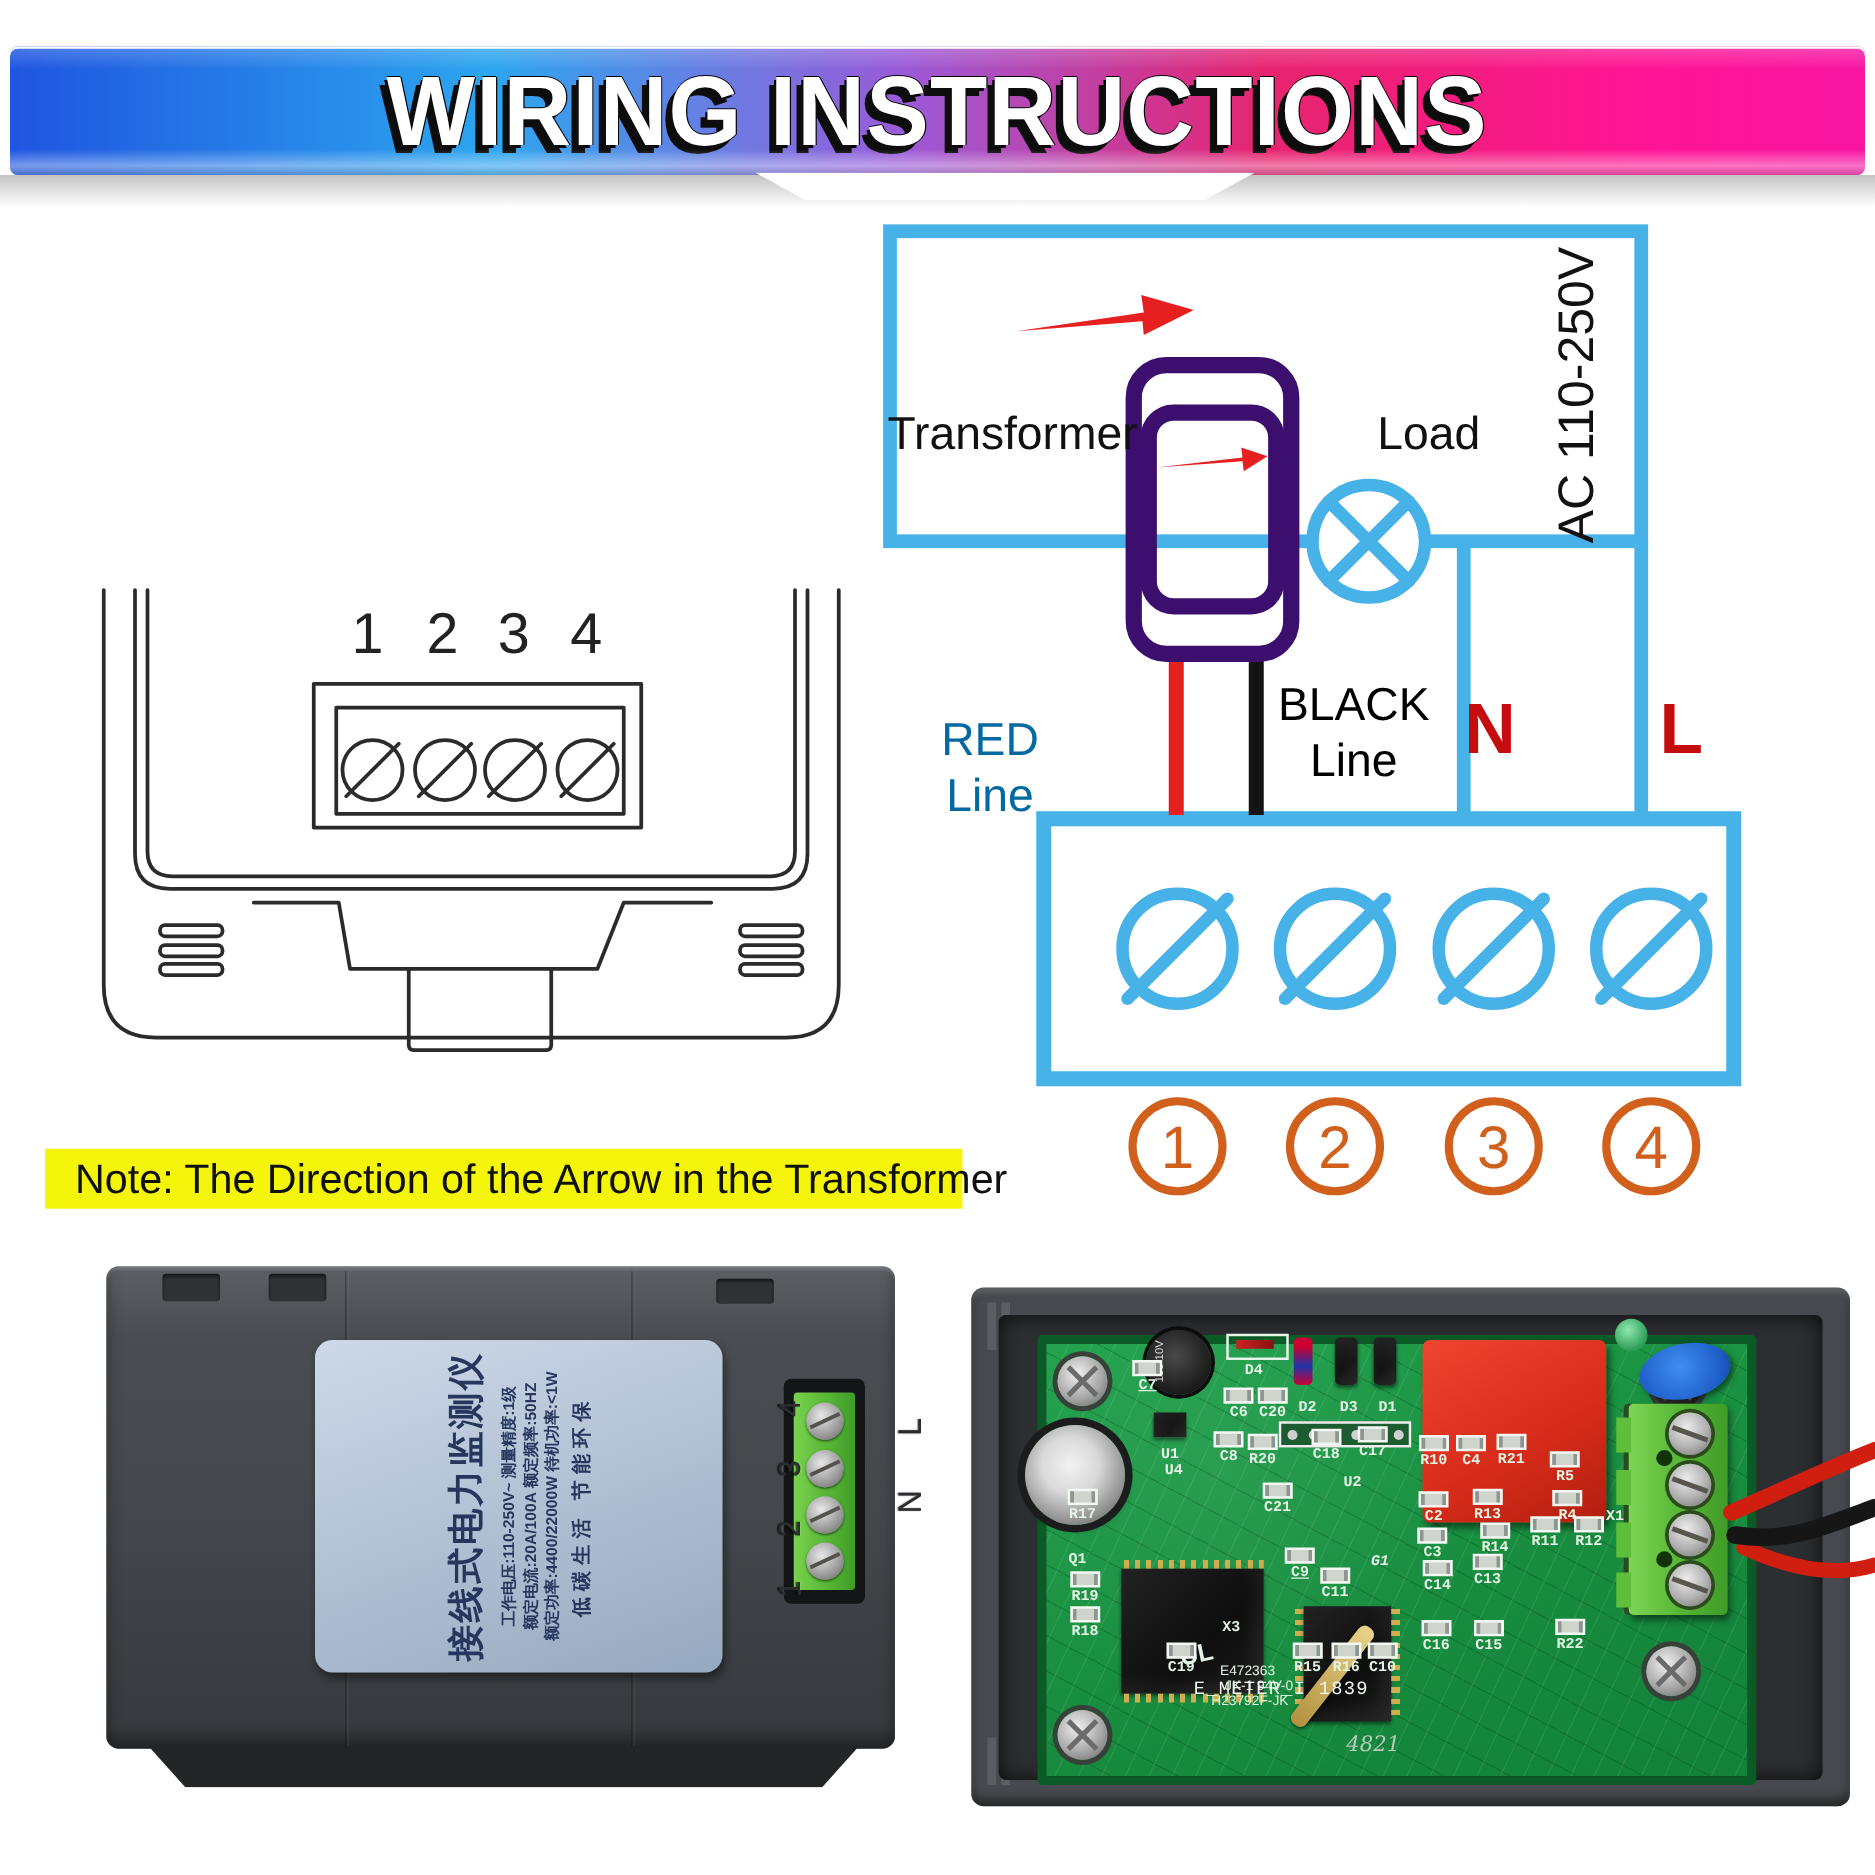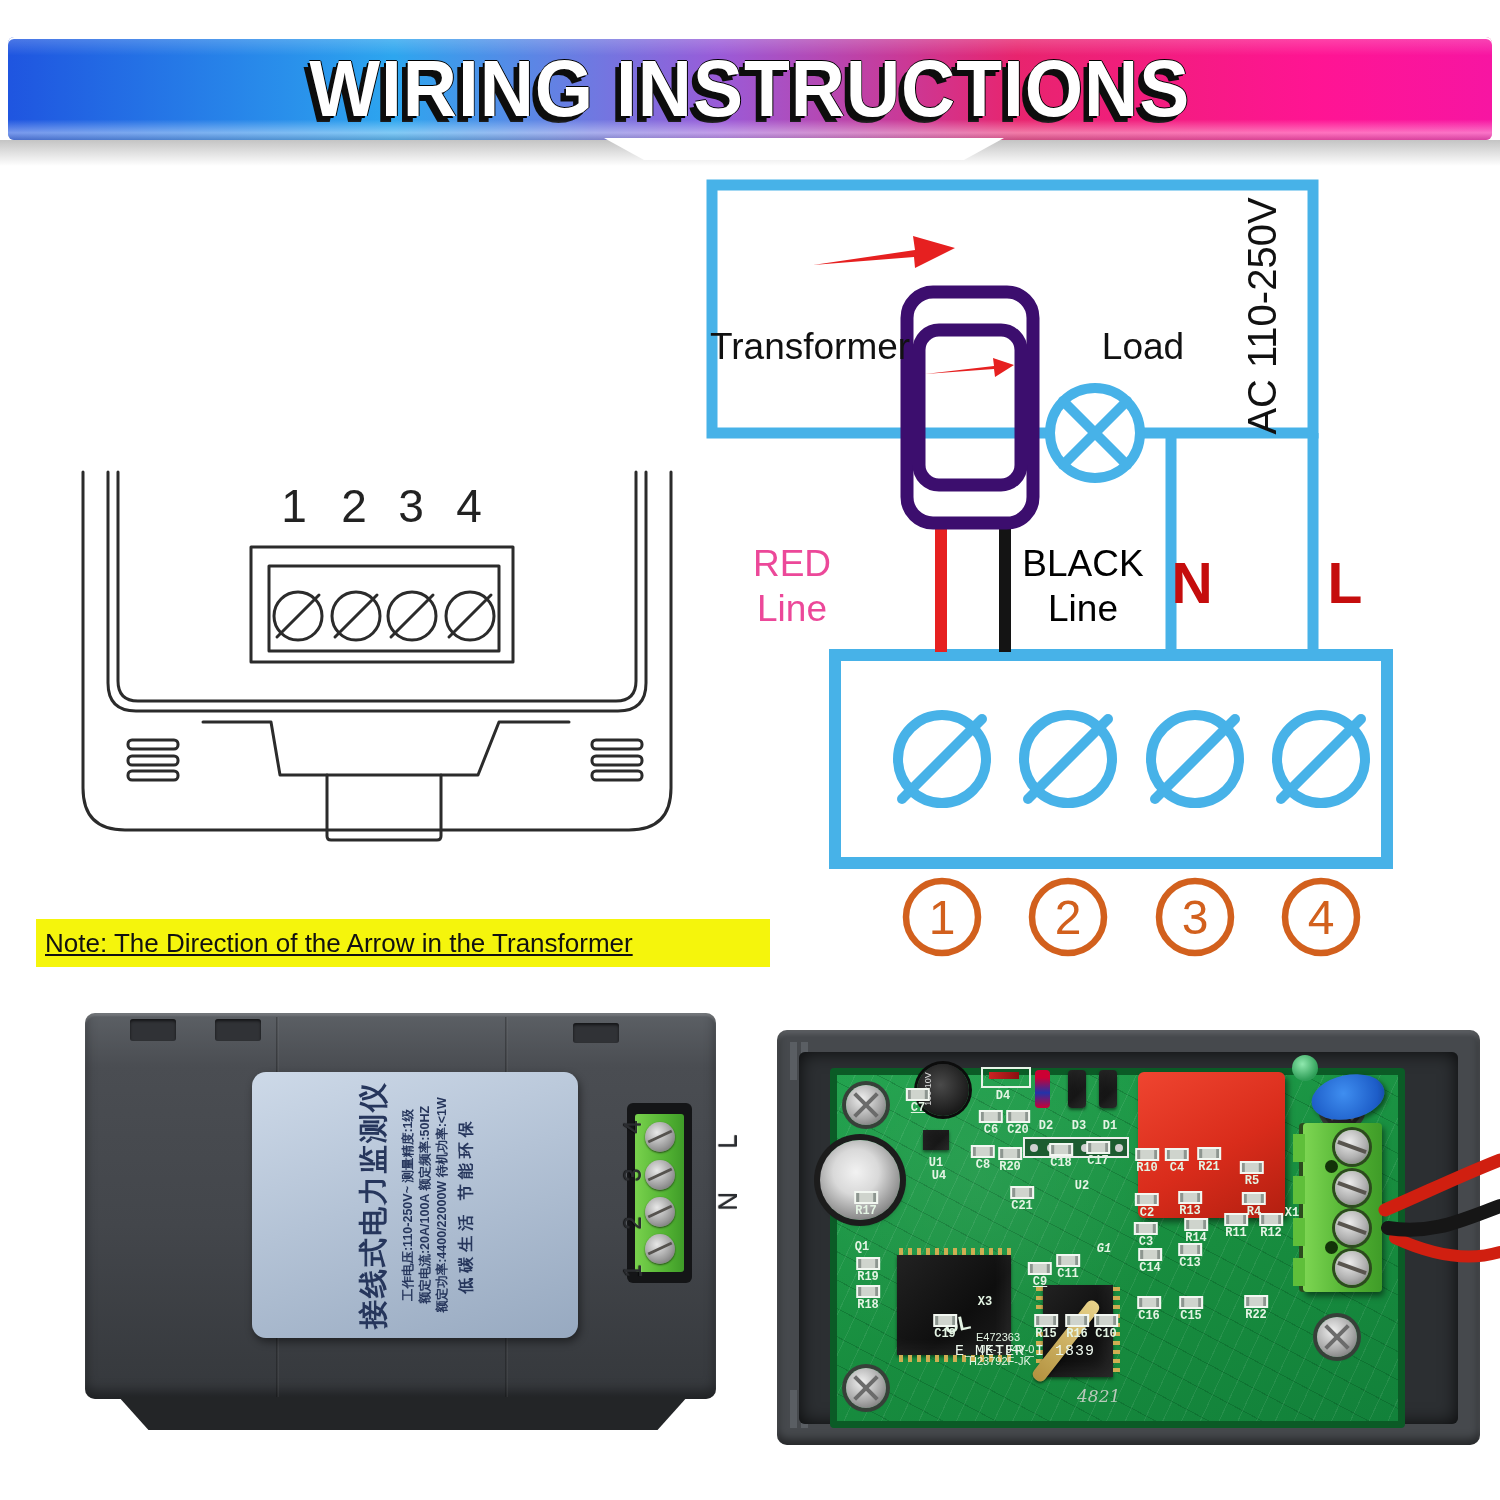--- a/index.html
+++ b/index.html
@@ -30,27 +30,27 @@
   .purple{fill:none;stroke:var(--transformer_purple);stroke-width:13;}
   .redpoly{fill:var(--arrow_red);}
   .screw{fill:none;stroke:var(--wire_blue);stroke-width:10;stroke-linecap:round;}
   .screwfill{fill:#fff;stroke:var(--wire_blue);stroke-width:10;}
   .onum{fill:#fff;stroke:var(--number_orange);stroke-width:6.5;}
   .onumt{fill:var(--number_orange);font-size:48px;text-anchor:middle;font-family:"Liberation Sans",sans-serif;}
 
   .diag-label{color:#111;font-size:37px;white-space:nowrap;}
   .vlabel{transform:translate(-50%,-50%) rotate(-90deg);font-size:40px;color:#111;white-space:nowrap;}
   .two-line{text-align:center;line-height:45px;font-size:37px;}
-  .redtext{color:#ec4899;}
+  .redtext{color:#0369a1;margin-top:28px;}
   .nl{font-size:57px;font-weight:bold;color:var(--nl_red);text-align:center;width:70px;}
 
   
   .note{left:36px;top:919px;width:734px;height:48px;background:#f5f50c;
     display:flex;align-items:center;}
-  .note span{font-size:26px;color:#111;padding-left:9px;white-space:nowrap;text-decoration:underline;}
+  .note span{font-size:33px;color:#111;padding-left:24px;white-space:nowrap;}
 
   
   .drawing{left:68px;top:462px;width:620px;height:395px;}
   .ink{fill:none;stroke:#2b2b2b;stroke-width:3;stroke-linecap:round;stroke-linejoin:round;}
   .ddig{fill:#222;font-size:46px;text-anchor:middle;font-family:"Liberation Sans",sans-serif;}
 
   
   .backphoto{left:85px;top:1013px;width:631px;height:419px;}
   .bp-body{left:0;top:0;width:631px;height:386px;border-radius:10px;
     background:linear-gradient(180deg,#5c6065 0%,#4a4d52 14%,#43464b 55%,#35383c 100%);
@@ -348,21 +348,21 @@
       <span class="silk" data-id="Q1" style="left: 85px; top: 217px;">Q1</span>
       <span class="silk" data-id="R19" style="left: 91px; top: 247px;">R19</span>
       <span class="silk" data-id="R18" style="left: 91px; top: 275px;">R18</span>
       <span class="silk" data-id="C2" style="left: 370px; top: 183px;">C2</span>
       <span class="silk" data-id="R13" style="left: 413px; top: 181px;">R13</span>
       <span class="silk" data-id="C3" style="left: 369px; top: 212px;">C3</span>
       <span class="silk" data-id="R14" style="left: 419px; top: 208px;">R14</span>
       <span class="silk" data-id="C14" style="left: 373px; top: 238px;">C14</span>
       <span class="silk" data-id="C13" style="left: 413px; top: 233px;">C13</span>
       <span class="silk" data-id="G1" style="left: 327px; top: 219px; font-style: italic;">G1</span>
-      <span class="silk" data-id="C9" style="left: 263px; top: 252px; text-decoration: underline;">C9</span>
+      <span class="silk" data-id="C9" style="left: 263px; top: 228px; text-decoration: underline;">C9</span>
       <span class="silk" data-id="C11" style="left: 291px; top: 244px;">C11</span>
       <span class="silk" data-id="C19" style="left: 168px; top: 272px; margin-top: 32px;">C19</span>
       <span class="silk" data-id="X3" style="left: 208px; top: 272px;">X3</span>
       <span class="silk" data-id="R11" style="left: 459px; top: 203px;">R11</span>
       <span class="silk" data-id="R12" style="left: 494px; top: 203px;">R12</span>
       <span class="silk" data-id="R15" style="left: 269px; top: 304px;">R15</span>
       <span class="silk" data-id="R16" style="left: 300px; top: 304px;">R16</span>
       <span class="silk" data-id="C10" style="left: 329px; top: 304px;">C10</span>
       <span class="silk" data-id="C16" style="left: 372px; top: 286px;">C16</span>
       <span class="silk" data-id="C15" style="left: 414px; top: 286px;">C15</span>

